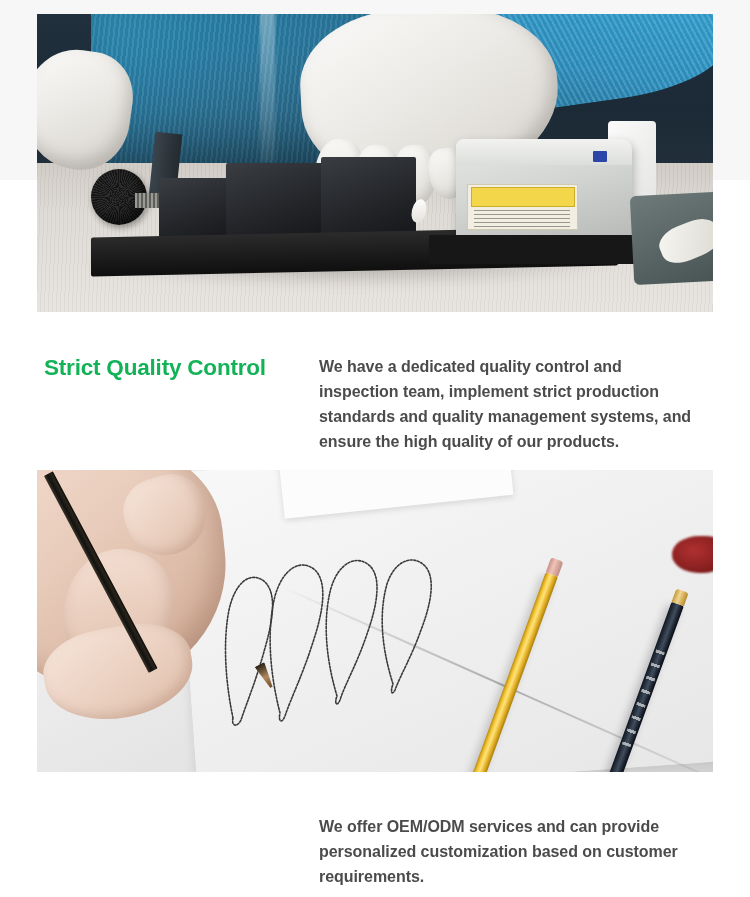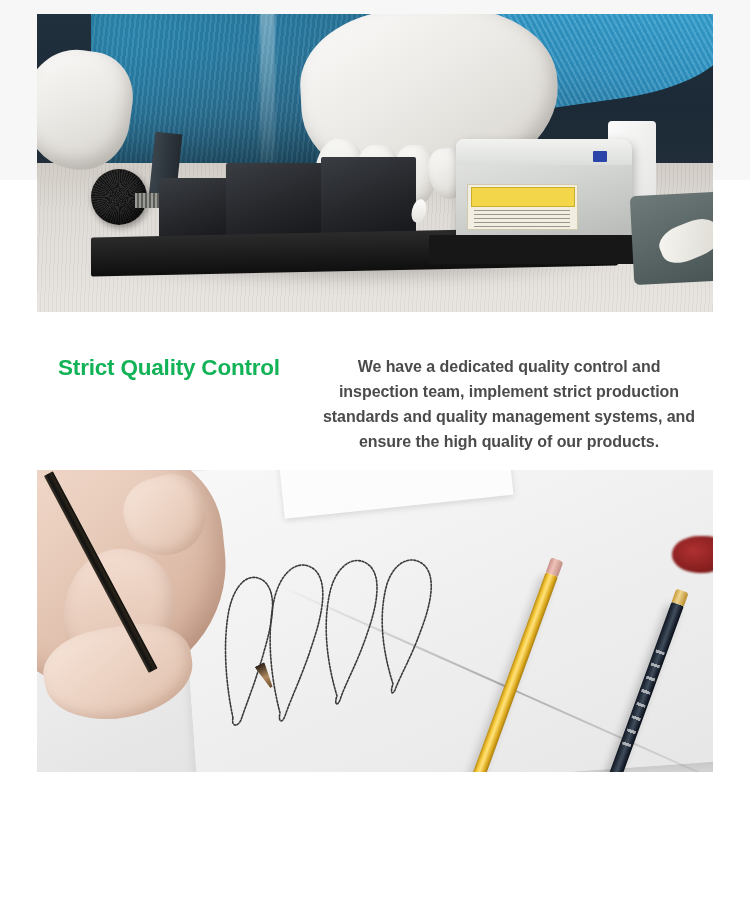--- a/index.html
+++ b/index.html
@@ -50,21 +50,20 @@
     overflow: hidden;
     background: #cfcfcf;
   }
   .feature-2 .media { height: 302px; }
 
   .text-row {
     position: relative;
     margin-left: 0;
     width: 610px;
     height: 130px;
-    text-align: center;
   }
 
   .feature-title {
     position: absolute;
     left: 44px;
     top: 22px;
     width: 250px;
     color: #12b257;
     font-size: 22.5px;
     line-height: 30px;
@@ -442,16 +441,17 @@
         <div class="ds-hand"></div>
         <div class="ds-finger ds-f1"></div>
         <div class="ds-thumb"></div>
         <div class="ds-finger ds-f2"></div>
         <div class="ds-pencil-held"></div>
         <div class="ds-pencil-tip"></div>
       </div>
     </div>
 
     <div class="text-row">
+      <p class="feature-desc">We offer OEM/ODM services and can provide personalized customization based on customer requirements.</p>
     </div>
   </section>
 
 </div>
 
 </body></html>

